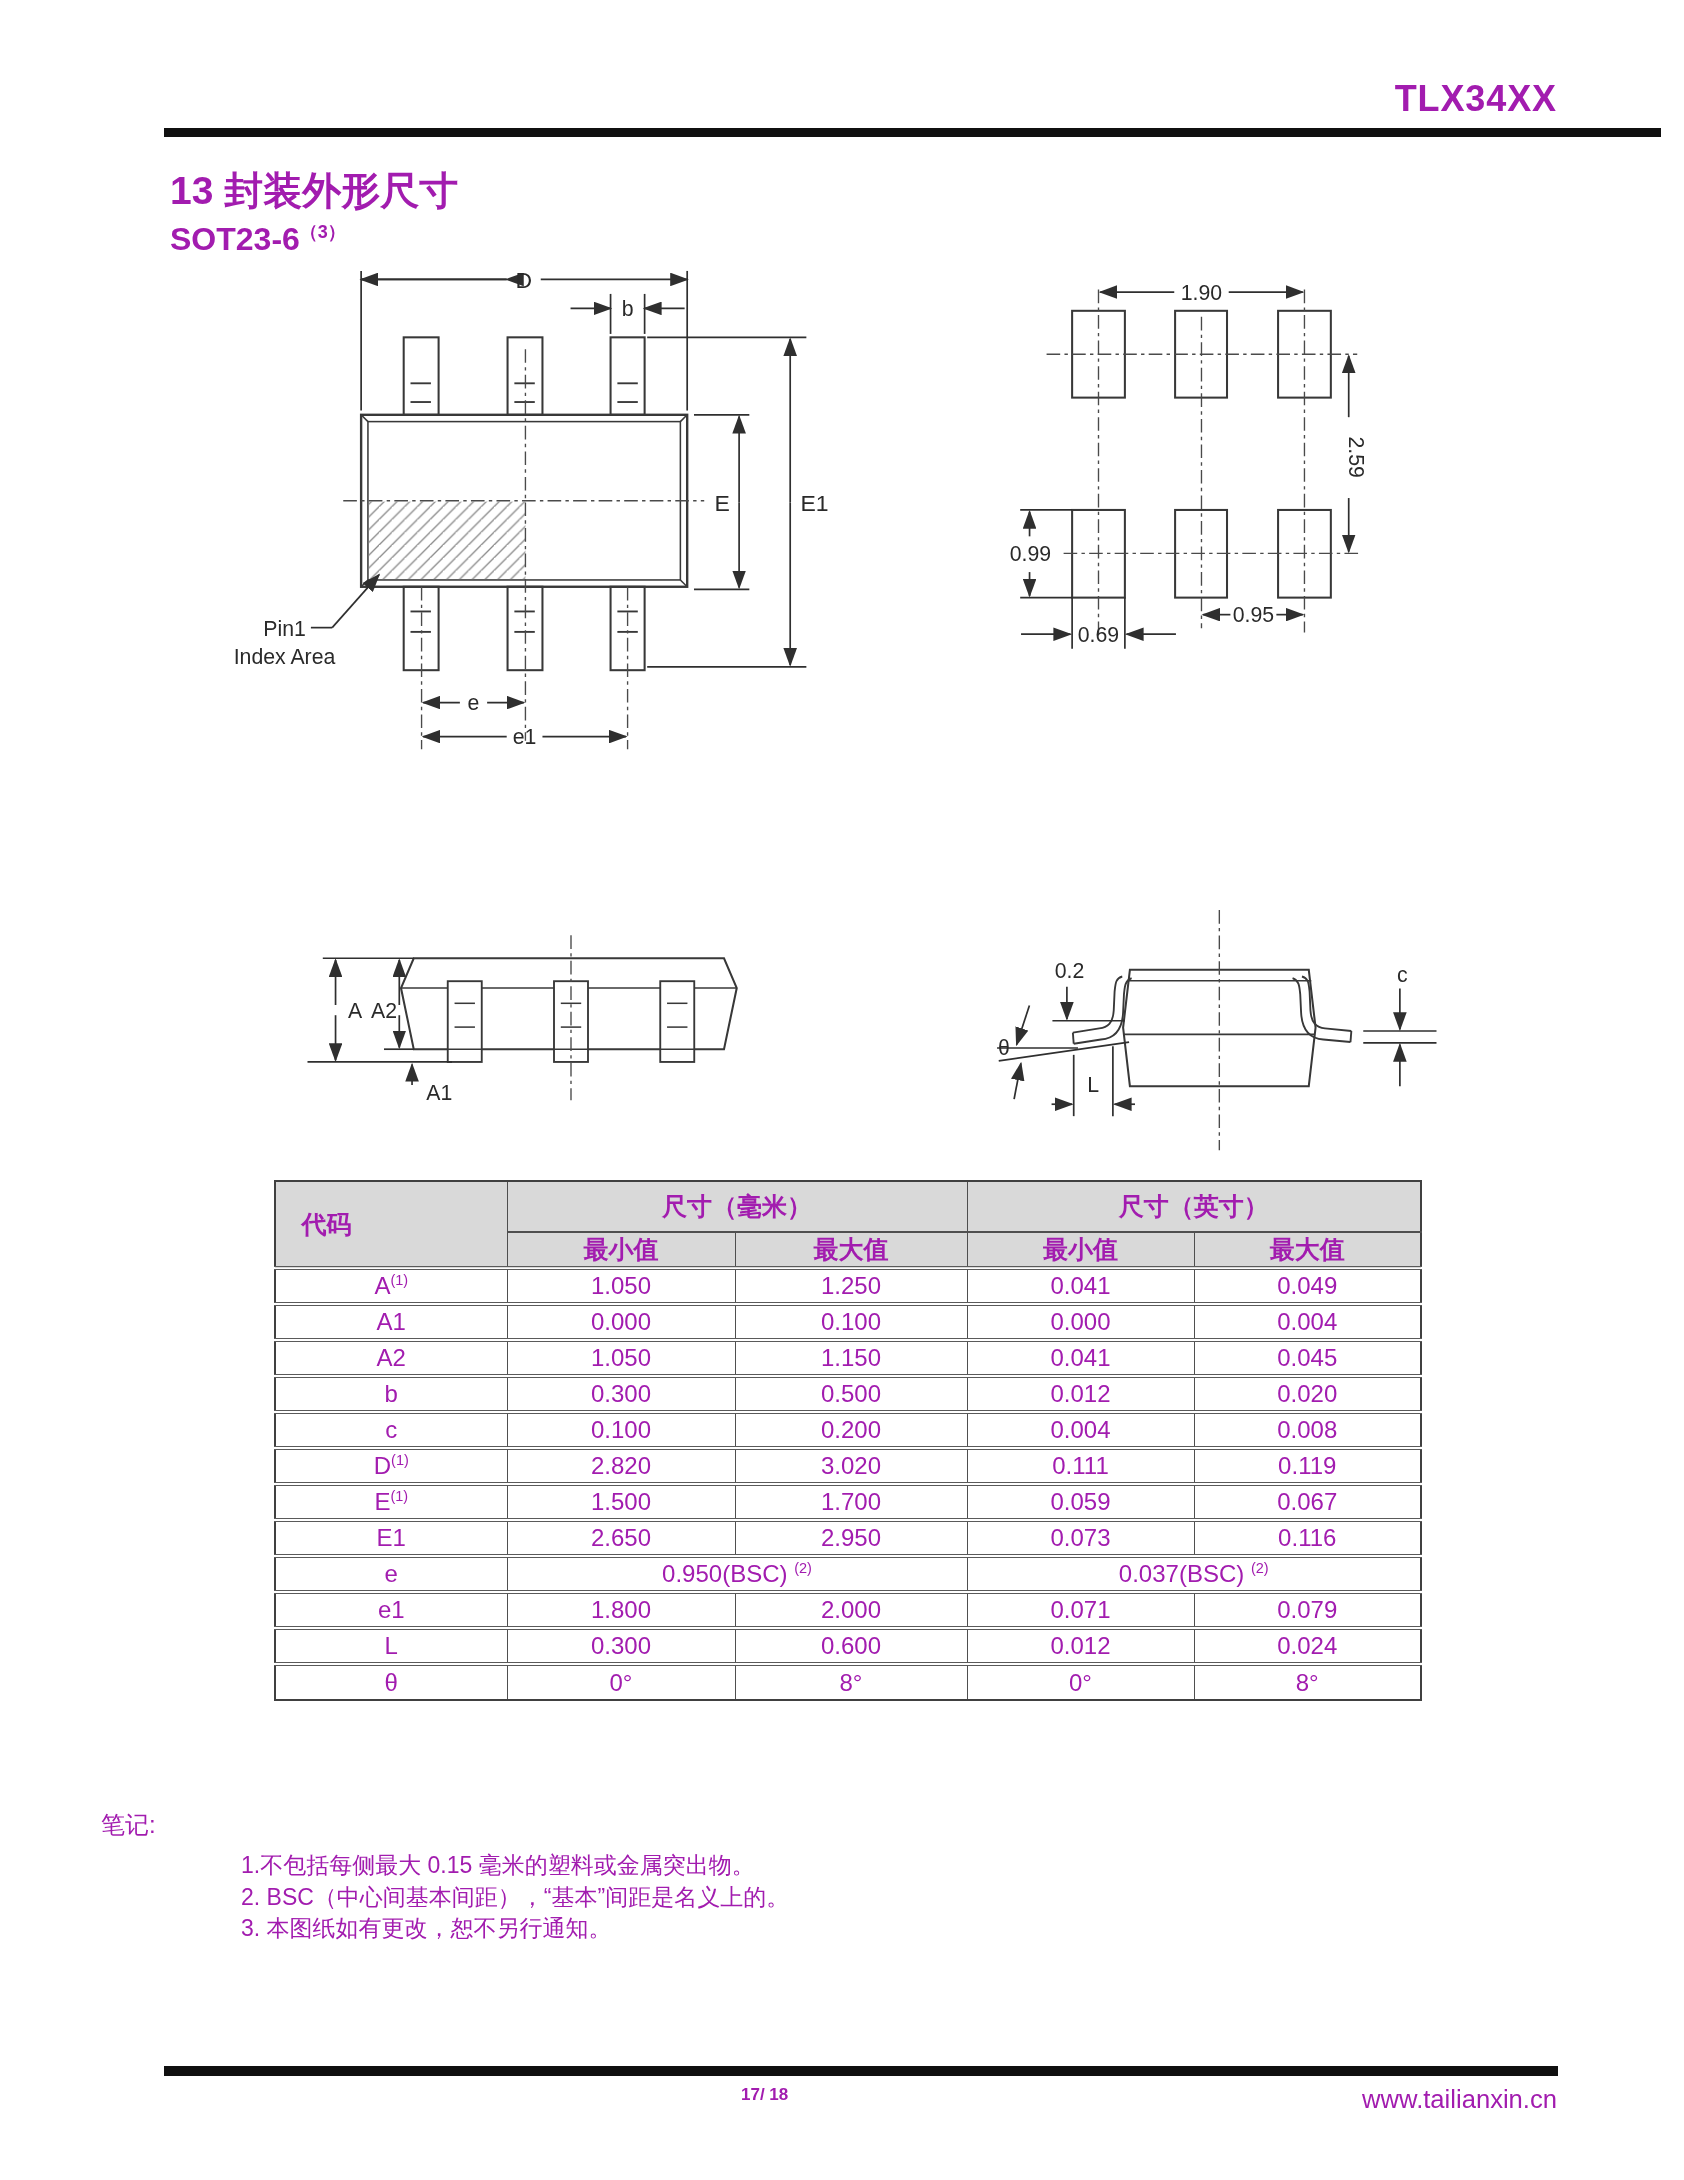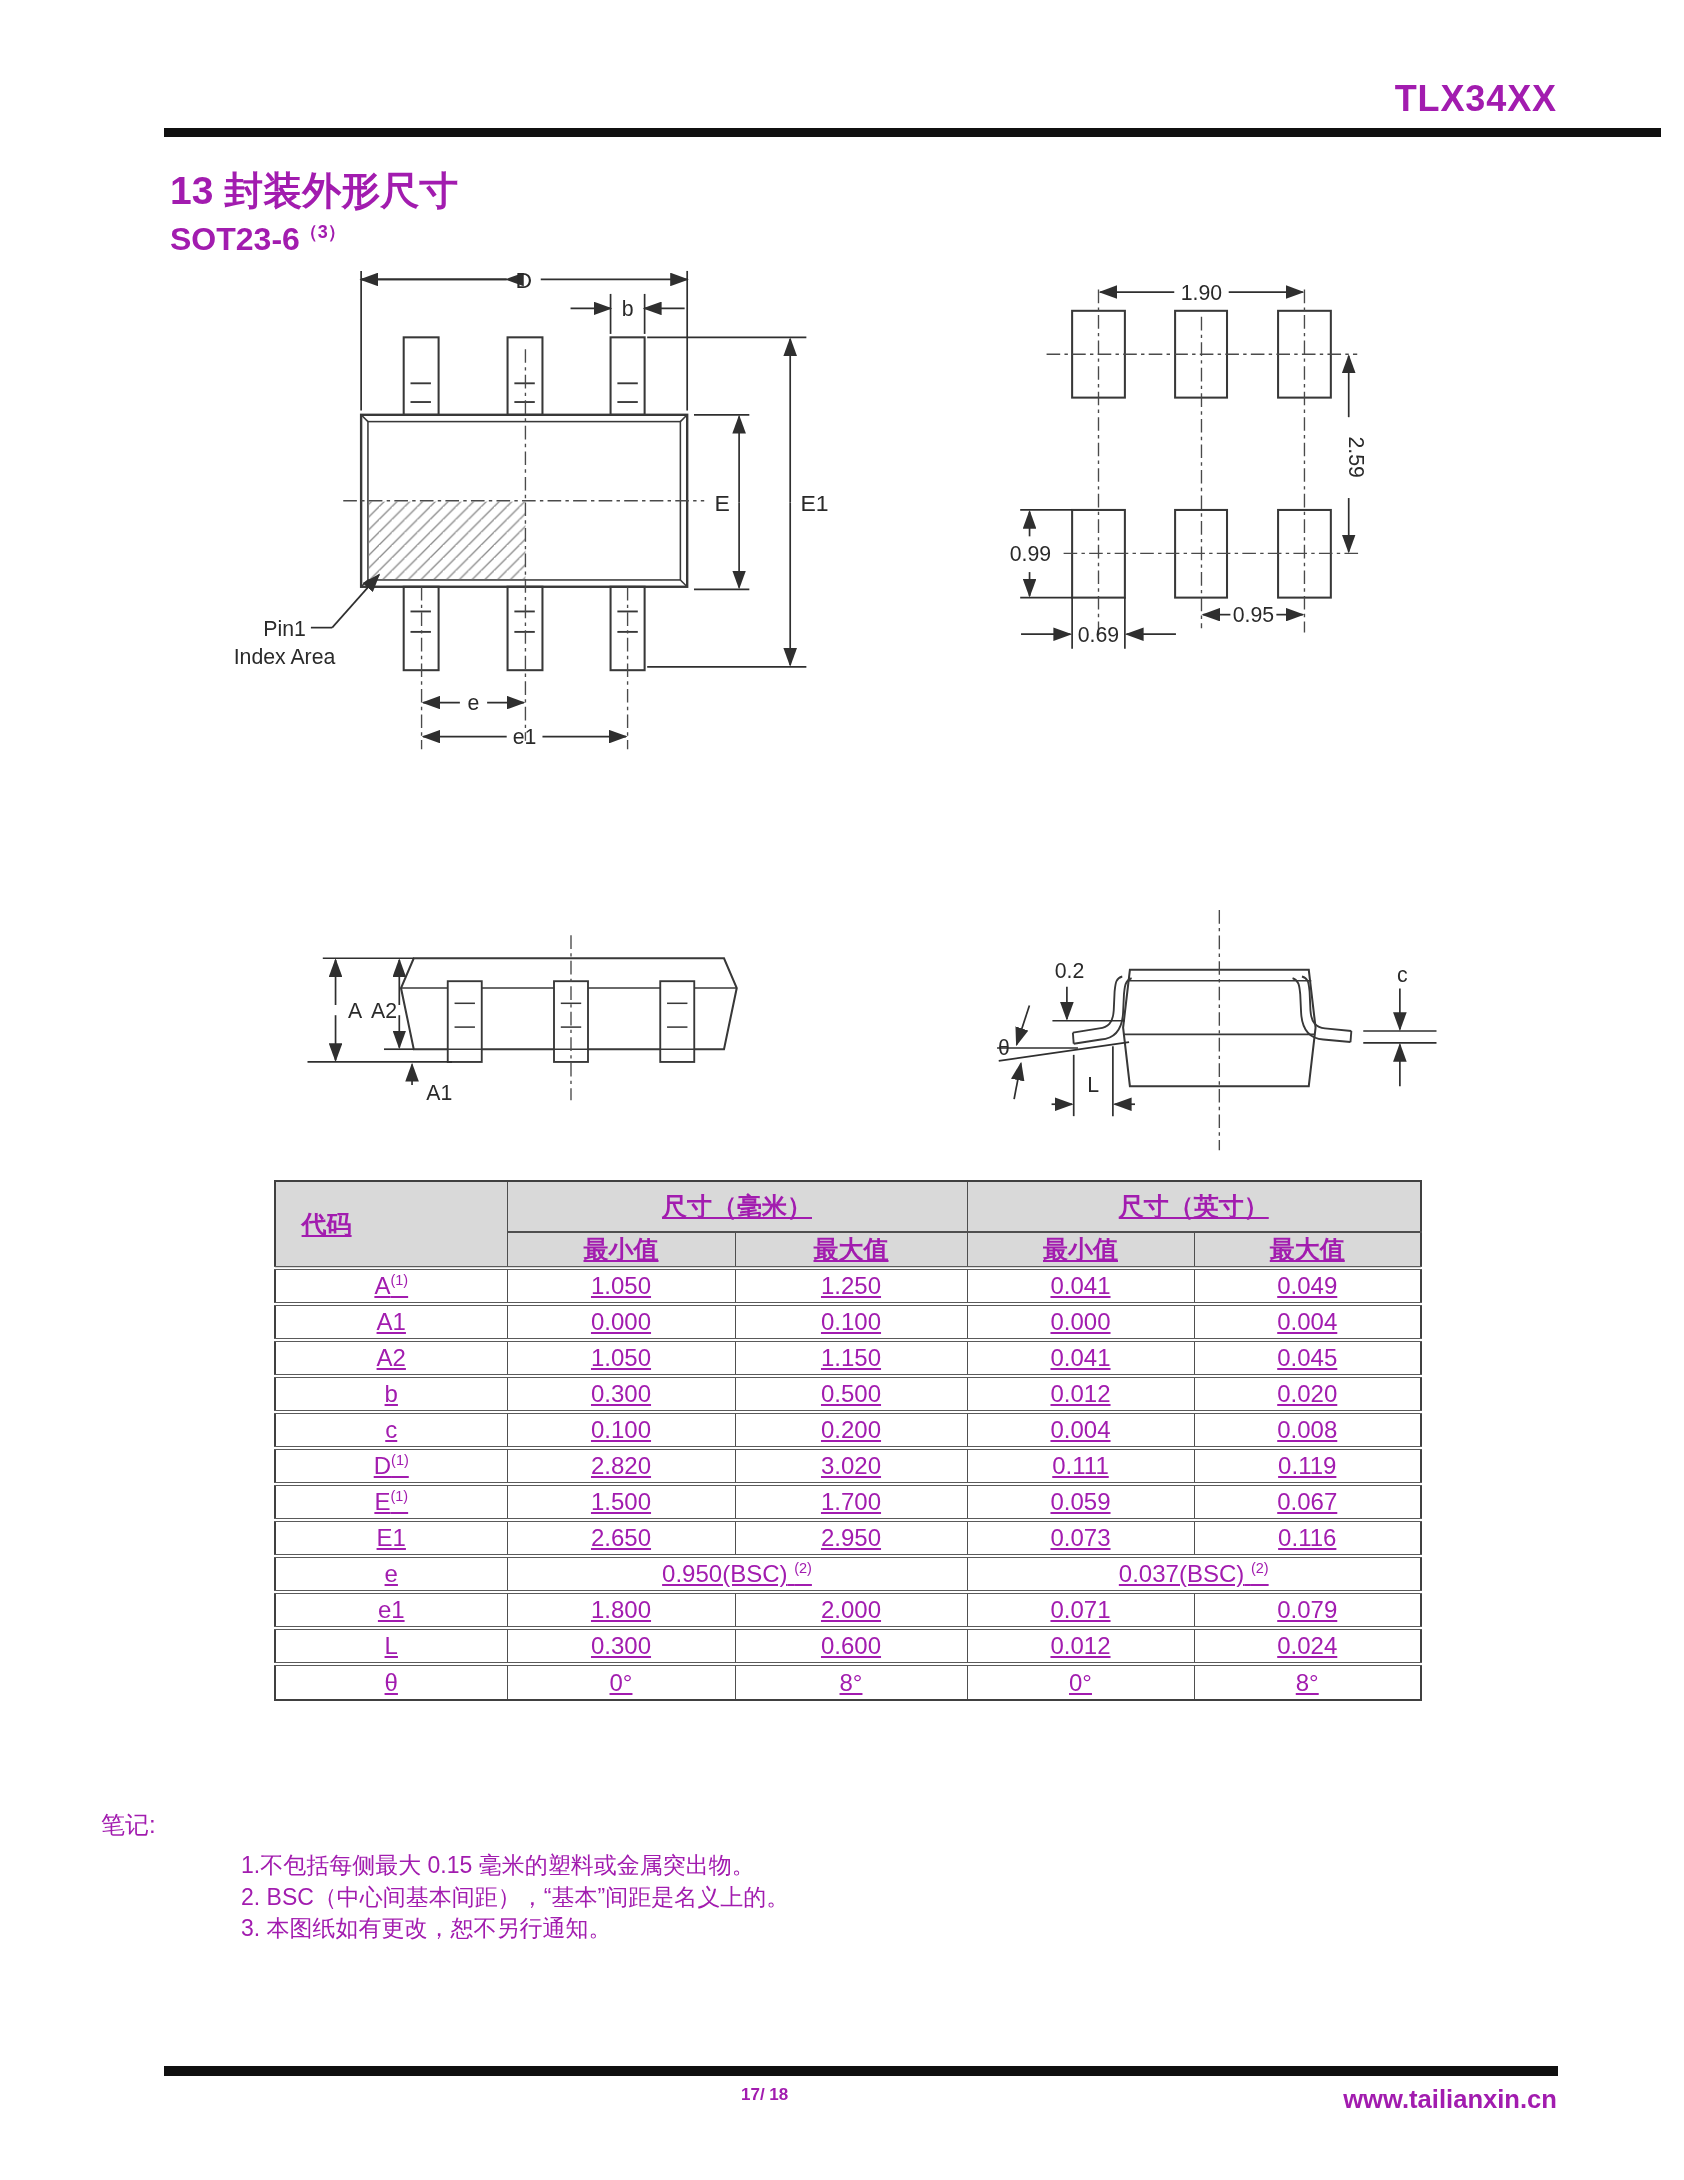--- a/index.html
+++ b/index.html
@@ -10,37 +10,37 @@
   .rule-top{left:164px;top:128px;width:1497px;height:9.4px;background:#101010;}
   .rule-bottom{left:164px;top:2066px;width:1394px;height:10.2px;background:#101010;}
   .sec-title{left:170px;top:164px;font-size:39px;font-weight:bold;}
   .pkg-title{left:170px;top:220px;font-size:32px;font-weight:bold;}
   .pkg-title sup{font-size:18px;vertical-align:super;font-weight:bold;}
   .land-title{left:801px;top:767px;width:664px;text-align:center;font-size:28px;font-weight:bold;}
   svg text{font-family:"Liberation Sans","DejaVu Sans",sans-serif;fill:#2a2a2a;}
   .dim-lbl{font-size:27px;}
   .dim-lbl-sm{font-size:25px;}
   
-  .dim-table{left:274px;top:1180px;border-collapse:collapse;table-layout:fixed;width:1147px;background:#fff;text-decoration:underline;}
+  .dim-table{left:274px;top:1180px;border-collapse:collapse;table-layout:fixed;width:1147px;background:#fff;}
   .dim-table th,.dim-table td{border-left:1.7px solid #4f4f4f;text-align:center;vertical-align:middle;
         font-weight:normal;padding:0;}
   .dim-table th{background:#d9d9d9;font-weight:bold;font-size:25px;}
   .dim-table td{font-size:24px;}
   .dim-table tr{border-top:4.3px double #5a5a5a;}
   .dim-table tr.hrow1{border-top:none;}
   .dim-table tr.hrow2{border-top:2.6px solid #4f4f4f;}
   .dim-table{border:2.6px solid #404040;}
   .dim-table .code-head{text-align:left;padding-left:25.6px;}
   .dim-table tr.hrow1{height:51px;} .dim-table tr.hrow2{height:36px;}
   .dim-table tr.drow{height:36px;}
   .dim-table sup{font-size:14.5px;vertical-align:super;}
   .notes-label{left:101px;top:1809px;font-size:24px;}
   .note-line{left:241px;font-size:23px;text-align:right;}
   .footer-page{left:741px;top:2085px;width:256px;text-align:left;font-size:17px;font-weight:bold;}
-  .footer-site{top:2085px;right:128px;font-size:25.6px;font-weight:bold;}
+  .footer-site{top:2085px;right:128px;font-size:25.6px;font-weight:normal;}
 </style>
 </head>
 <body>
 
 <div class="page">
 
   <div class="abs brand">TLX34XX</div>
   <div class="abs rule-top"></div>
 
   <div class="abs sec-title">13 封装外形尺寸</div>

